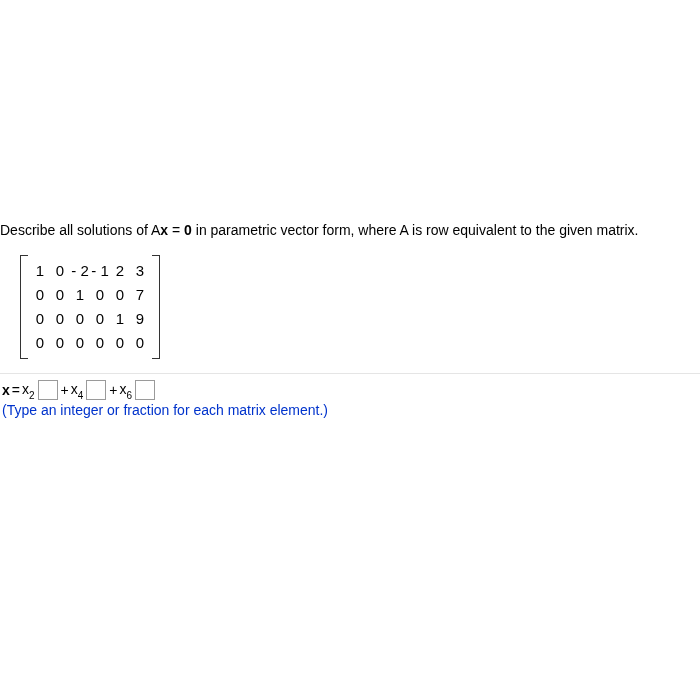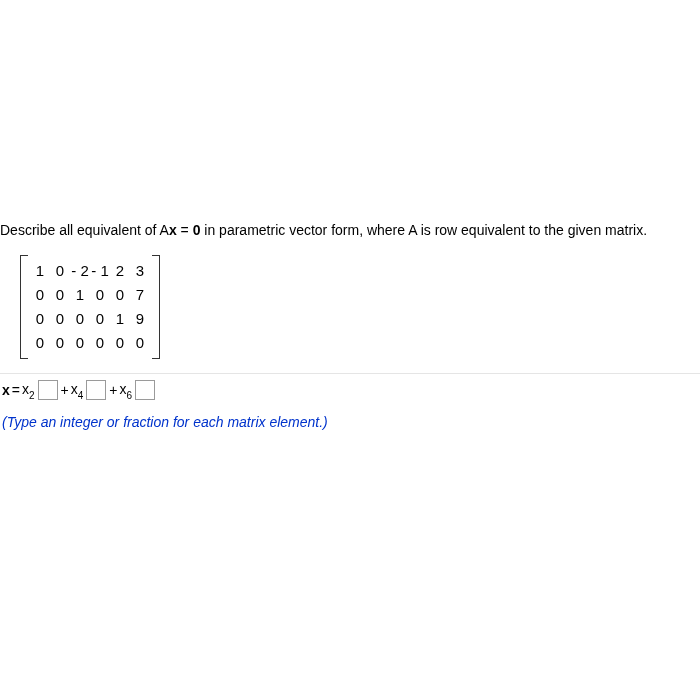--- a/index.html
+++ b/index.html
@@ -62,30 +62,29 @@
     .input-box {
       display: inline-block;
       width: 20px;
       height: 20px;
       border: 1px solid #9a9a9a;
       background: #fff;
       margin: 0 1px;
     }
     .hint {
       color: #0033cc;
-      margin-top: 14px;
-      font-style: italic;
+      margin-top: 2px;
     }
     .bold { font-weight: bold; }
   </style>
 </head>
 <body>
 
 <div class="question-text">
-  <span>Describe all equivalent of A</span><span class="bold">x</span><span> = </span><span class="bold">0</span><span> in parametric vector form, where A is row equivalent to the given matrix.</span>
+  <span>Describe all solutions of A</span><span class="bold">x</span><span> = </span><span class="bold">0</span><span> in parametric vector form, where A is row equivalent to the given matrix.</span>
 </div>
 
 <div class="matrix">
   <div class="matrix-bracket left"></div>
   <div class="matrix-grid">
     <span>1</span>
     <span>0</span>
     <span>- 2</span>
     <span>- 1</span>
     <span>2</span>

